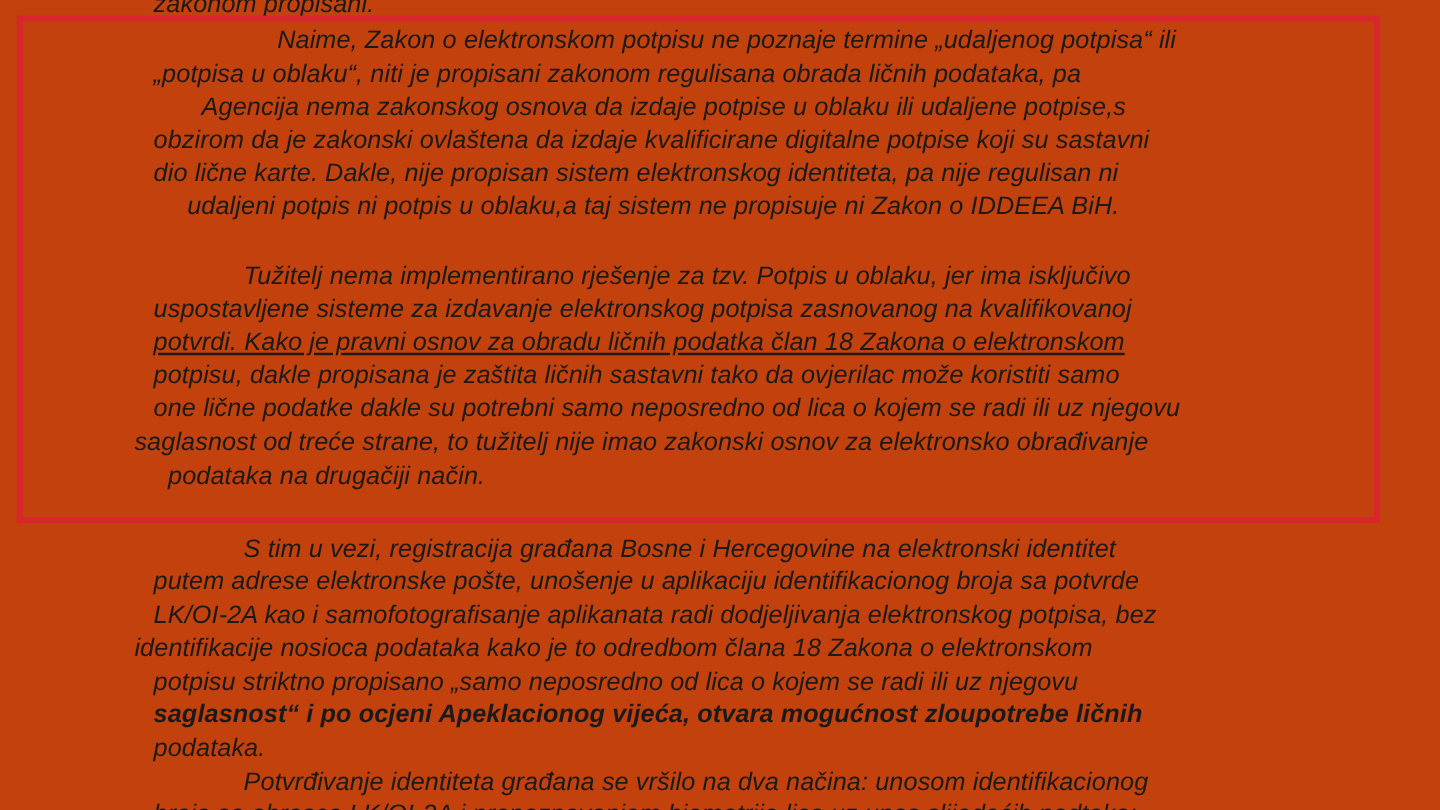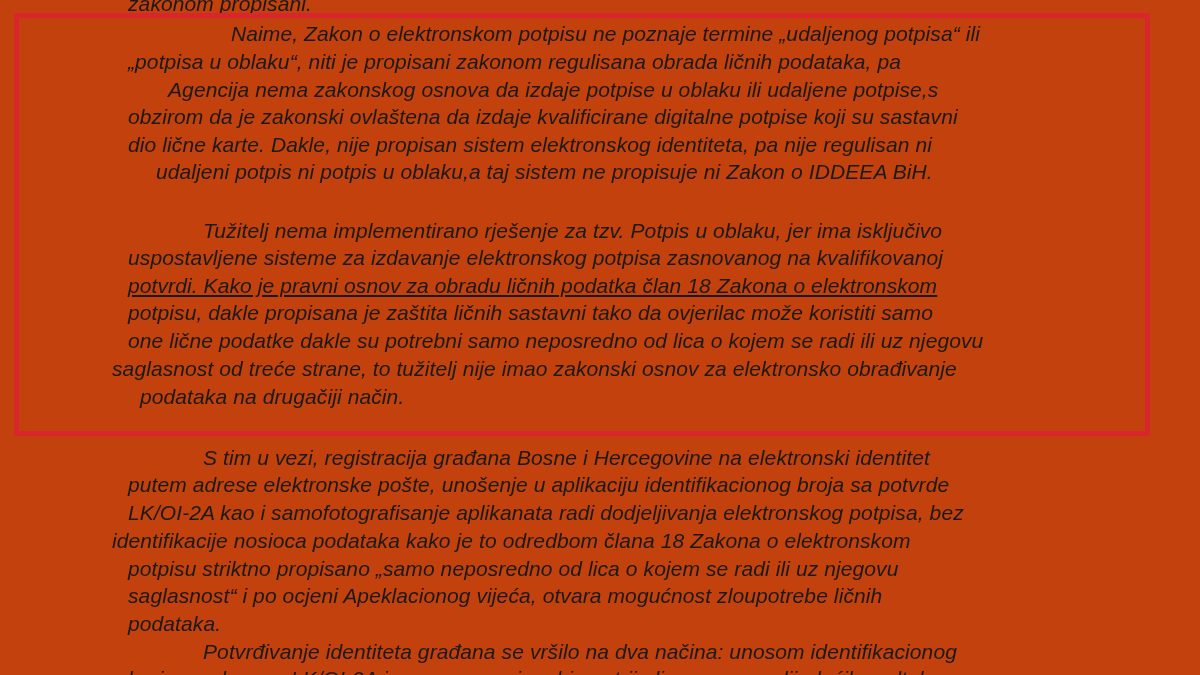--- a/index.html
+++ b/index.html
@@ -68,21 +68,21 @@
   </div>
 
   <div class="highlight-box" style="border-color: rgb(217, 38, 44);"></div>
 
   <div>
     <div class="line" style="left:203px; top:444px;">S tim u vezi, registracija građana Bosne i Hercegovine na elektronski identitet</div>
     <div class="line" style="left:128px; top:471px;">putem adrese elektronske pošte, unošenje u aplikaciju identifikacionog broja sa potvrde</div>
     <div class="line" style="left:128px; top:499px;">LK/OI-2A kao i samofotografisanje aplikanata radi dodjeljivanja elektronskog potpisa, bez</div>
     <div class="line" style="left:112px; top:527px;">identifikacije nosioca podataka  kako je to odredbom člana 18  Zakona o elektronskom</div>
     <div class="line" style="left:128px; top:555px;">potpisu striktno propisano „samo neposredno od lica o kojem se radi ili uz njegovu</div>
-    <div class="line" style="left:128px; top:582px;">saglasnost“ i po ocjeni Apeklacionog vijeća, otvara mogućnost zloupotrebe ličnih</div>
+    <div class="line" style="left:128px; top:582px;font-weight:bold;">saglasnost“ i po ocjeni Apeklacionog vijeća, otvara mogućnost zloupotrebe ličnih</div>
     <div class="line" style="left:128px; top:610px;">podataka.</div>
   </div>
 
   <div>
     <div class="line" style="left:203px; top:638px;">Potvrđivanje identiteta građana se vršilo na dva načina: unosom identifikacionog</div>
     <div class="line" style="left:128px; top:665px;">broja sa obrasca LK/OI-2A i prepoznavanjem biometrije lica uz unos slijedećih podtaka:</div>
   </div>
 
 </div>
 

